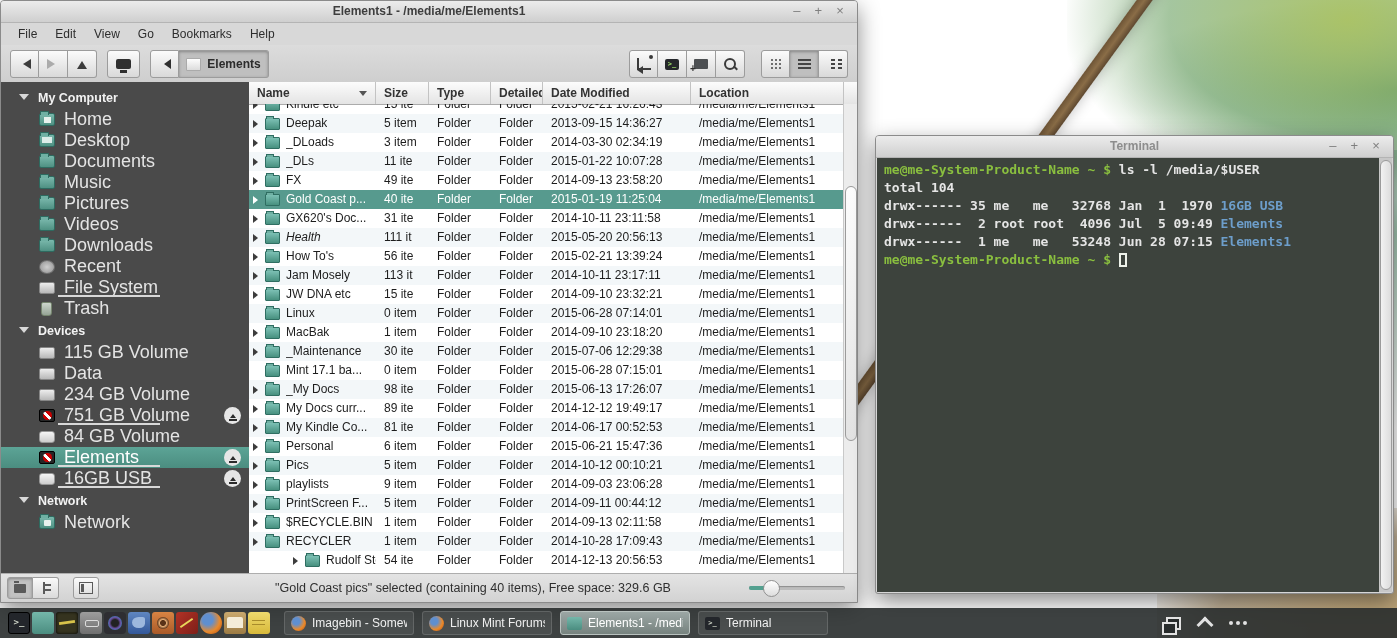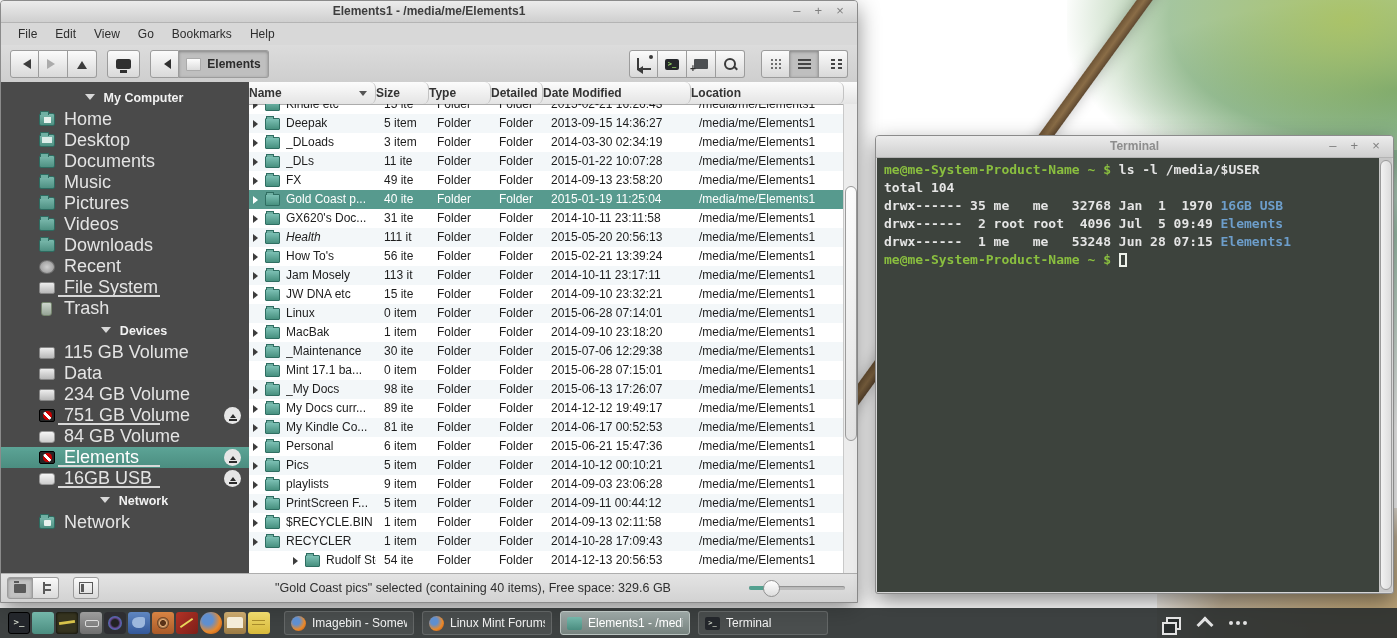--- a/index.html
+++ b/index.html
@@ -69,21 +69,21 @@
   .icoSearch::after{content:"";position:absolute;left:7px;top:7px;width:5px;height:2px;background:#3a3a3a;transform:rotate(45deg);}
   .viGrid{width:2px;height:2px;background:#444;border-radius:50%;
     box-shadow:4px 0 #444,8px 0 #444,0 4px #444,4px 4px #444,8px 4px #444,0 8px #444,4px 8px #444,8px 8px #444;margin:-8px 0 0 -8px;}
   .viList{width:13px;height:2px;background:#444;box-shadow:0 4px #444,0 8px #444;margin-top:-8px;}
   .viCompact{width:4px;height:2px;background:#444;box-shadow:7px 0 #444,0 4px #444,7px 4px #444,0 8px #444,7px 8px #444;margin-top:-8px;}
 
   .fmmain{position:absolute;top:81px;left:0;right:0;bottom:28px;display:flex;}
 
   
   .sidebar{width:248px;background:#4a4a4a;color:#e2e2e2;overflow:hidden;flex:0 0 248px;padding-top:4px;}
-  .ssec-h{display:flex;align-items:center;height:23px;padding-left:18px;font-weight:bold;color:#f2f2f2;font-size:12.5px;justify-content:center;}
+  .ssec-h{display:flex;align-items:center;height:23px;padding-left:18px;font-weight:bold;color:#f2f2f2;font-size:12.5px;}
   .ssec-h .tri{width:0;height:0;border:5px solid transparent;border-top:6px solid #d8d8d8;margin-right:9px;margin-top:4px;}
   .sitem{display:flex;align-items:center;height:21px;padding-left:38px;position:relative;font-size:18px;color:#e4e4e4;}
   .sitem.sel{background:linear-gradient(#5ca496,#4b8d80);color:#fff;}
   .sitem .slab{margin-left:9px;white-space:nowrap;}
   .usage{position:absolute;left:57px;bottom:1px;width:102px;height:2px;background:#d8d8d8;}
   .usage .ufill{height:2px;background:#53a08f;}
   .eject{position:absolute;right:8px;top:2px;width:17px;height:17px;border-radius:50%;
     background:#e6e6e6;display:flex;flex-direction:column;align-items:center;justify-content:center;}
   .eject .etri{width:0;height:0;border:3px solid transparent;border-bottom:4px solid #2b2b2b;}
   .eject .ebar{width:8px;height:2px;background:#2b2b2b;margin-top:1px;}
@@ -100,22 +100,22 @@
   .si-recent{background:radial-gradient(#cfcfcf,#8f8f8f);border-color:#6f6f6f;border-radius:50%;height:14px;}
   .si-trash{background:linear-gradient(#cdd6cd,#96a496);border-color:#76866f;width:11px;flex-basis:11px;height:14px;margin:0 3px 0 2px;border-radius:2px 2px 3px 3px;}
   .si-home::after{content:"";position:absolute;left:4px;top:3px;width:7px;height:6px;background:#e8f2ee;}
   .si-desktop::after{content:"";position:absolute;left:2px;top:2px;width:10px;height:6px;background:#dcece8;}
   .si-network::after{content:"";position:absolute;left:4px;top:3px;width:7px;height:6px;background:#e8f2ee;border-radius:1px;}
 
   
   .filelist{flex:1;background:#fff;position:relative;overflow:hidden;}
   .lheader{display:flex;height:22px;background:linear-gradient(#fcfcfc,#e4e4e4);
     border-bottom:1px solid #ababab;font-weight:bold;color:#333;}
-  .hcell{border-right:1px solid #c3c3c3;box-sizing:border-box;padding:4px 0 0 0;
-    white-space:nowrap;overflow:hidden;position:relative;border-radius:6px;}
+  .hcell{border-right:1px solid #c3c3c3;box-sizing:border-box;padding:4px 0 0 8px;
+    white-space:nowrap;overflow:hidden;position:relative;}
   .hsort{position:absolute;right:8px;top:9px;width:0;height:0;border:4px solid transparent;border-top:5px solid #555;}
   .rows{position:absolute;top:22px;left:0;right:13px;bottom:0;overflow:hidden;}
   .frow{display:flex;height:19px;line-height:19px;color:#1d1d1d;}
   .frow.alt{background:#f3f7f9;}
   .frow.sel{background:#579a8e;color:#fff;}
   .frow.clipped{margin-top:-9px;}
   .fcell{box-sizing:border-box;padding-left:8px;white-space:nowrap;overflow:hidden;}
   .c-name{display:flex;align-items:center;padding-left:4px;}
   .fexp{width:10px;flex:0 0 10px;display:flex;align-items:center;}
   .fexp i{width:0;height:0;border:4px solid transparent;border-left:5px solid #3c3c3c;}

